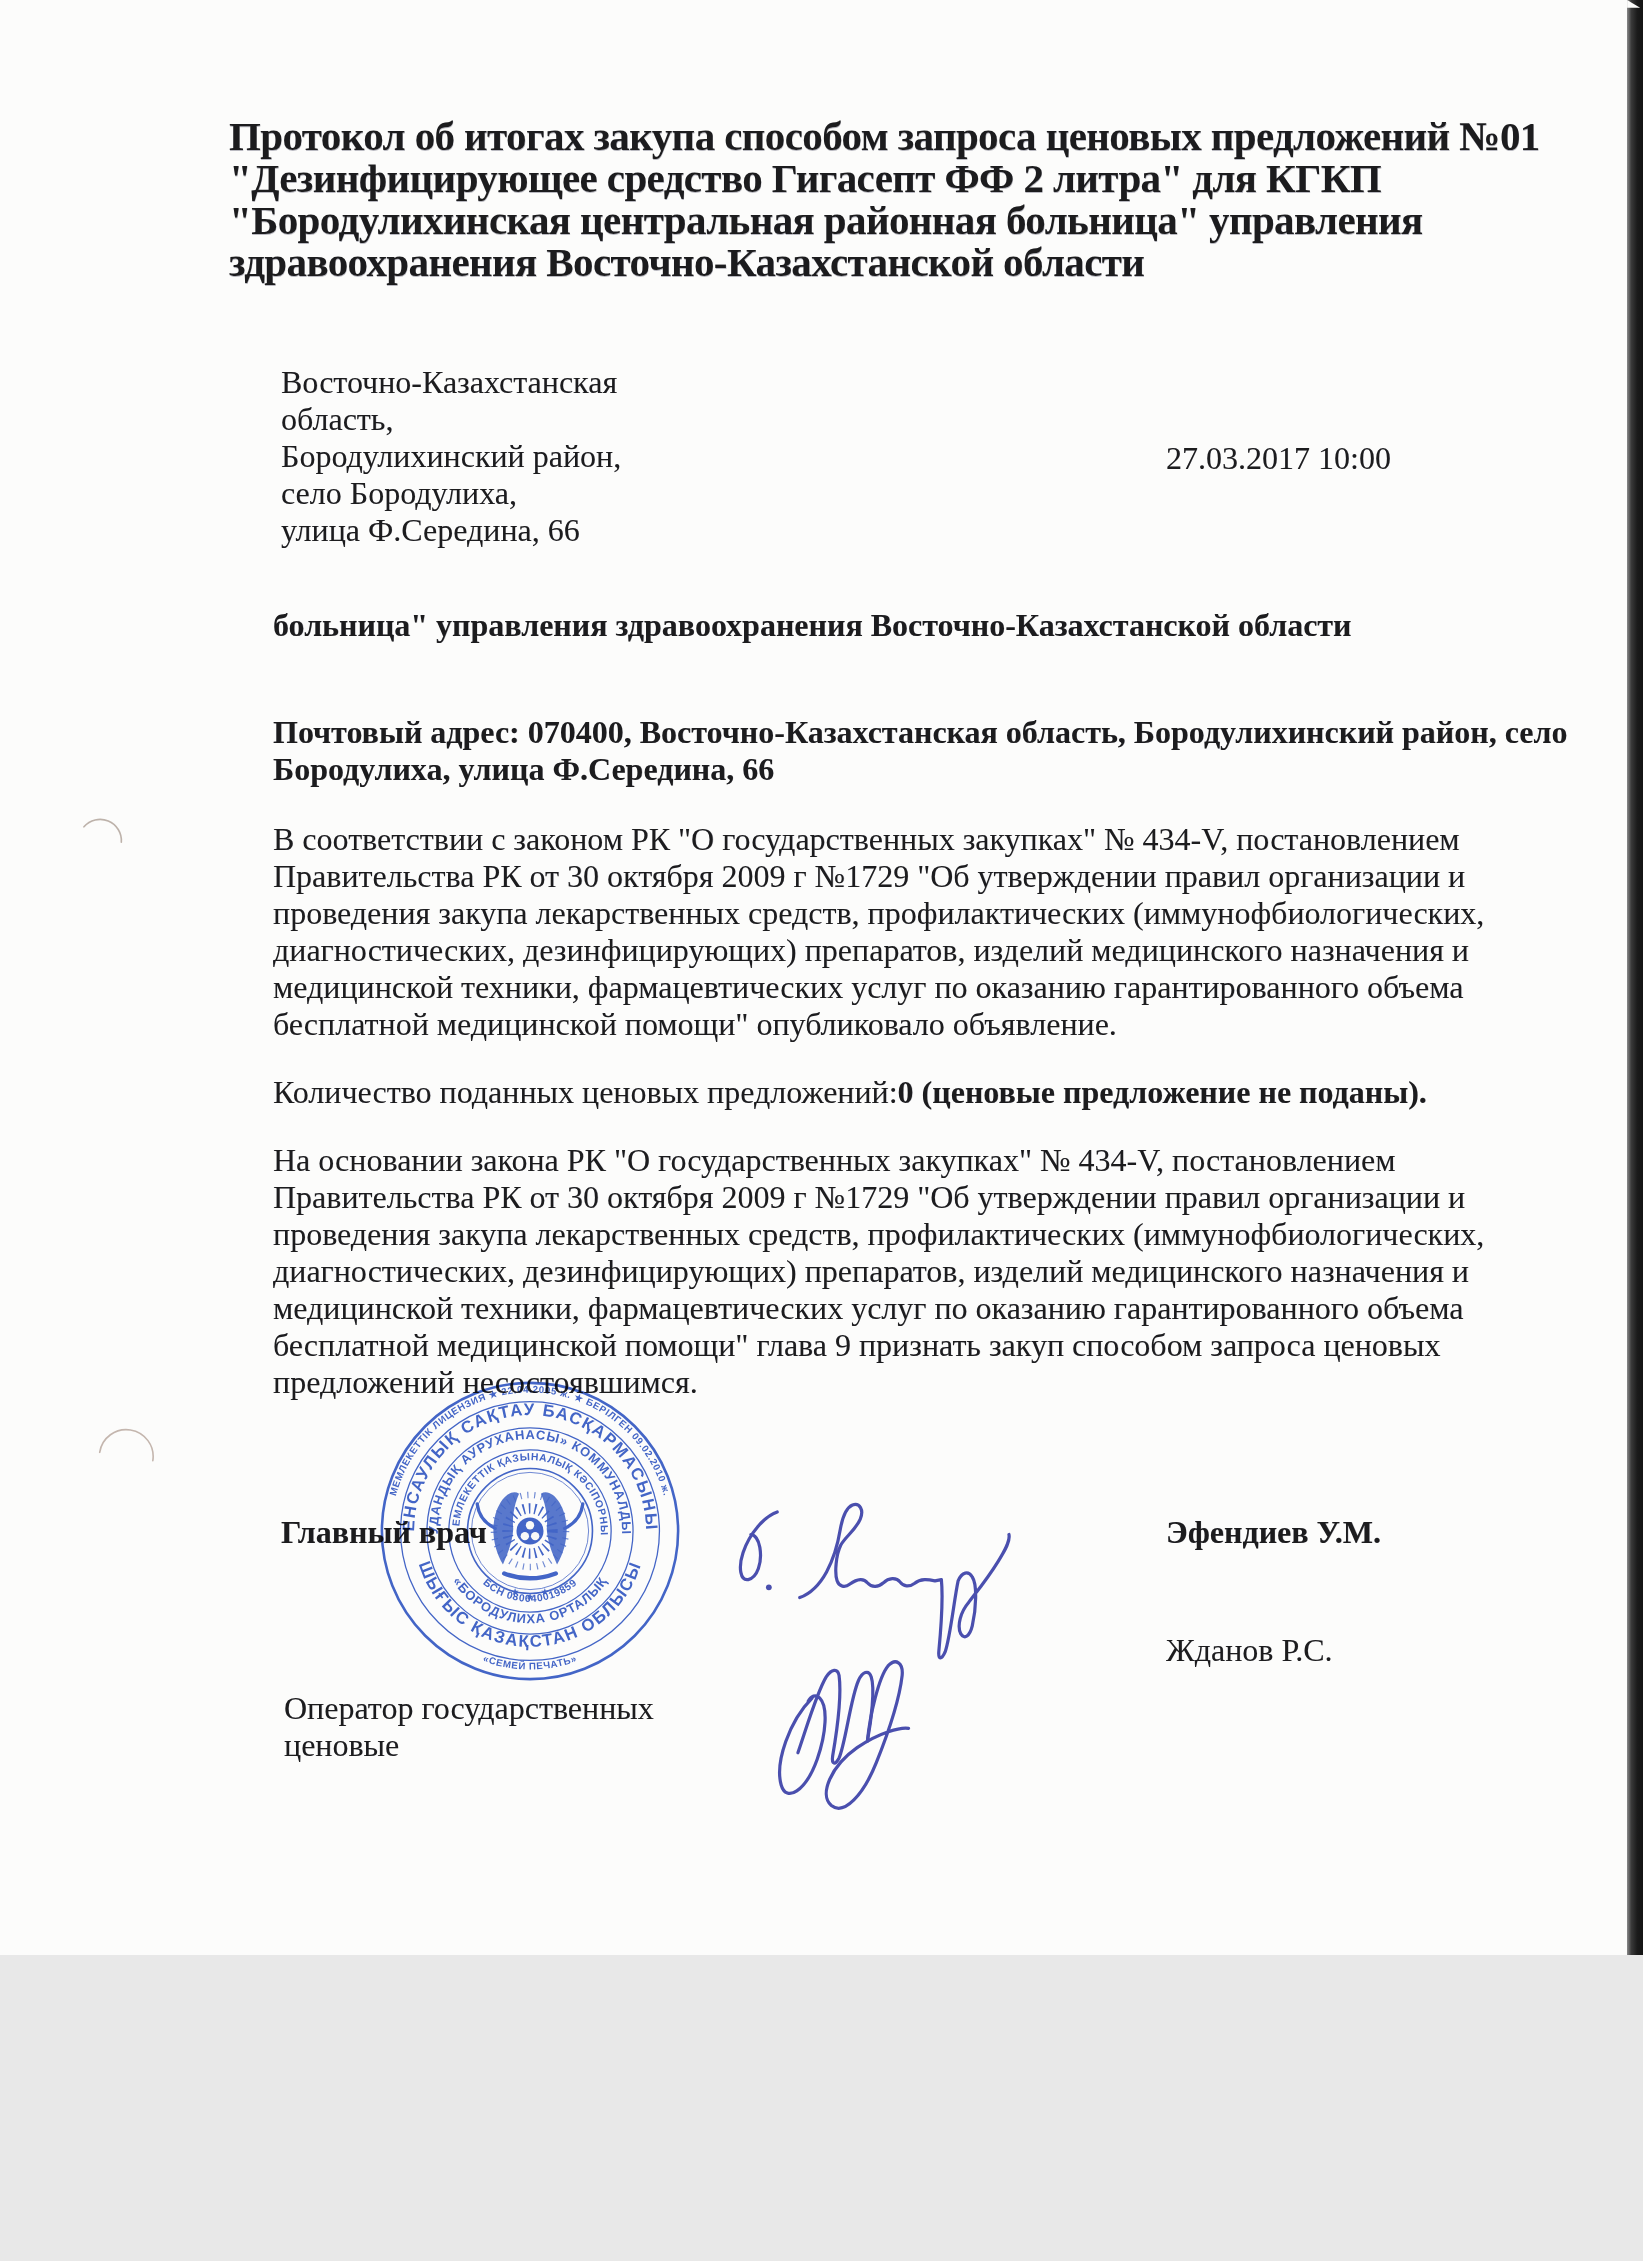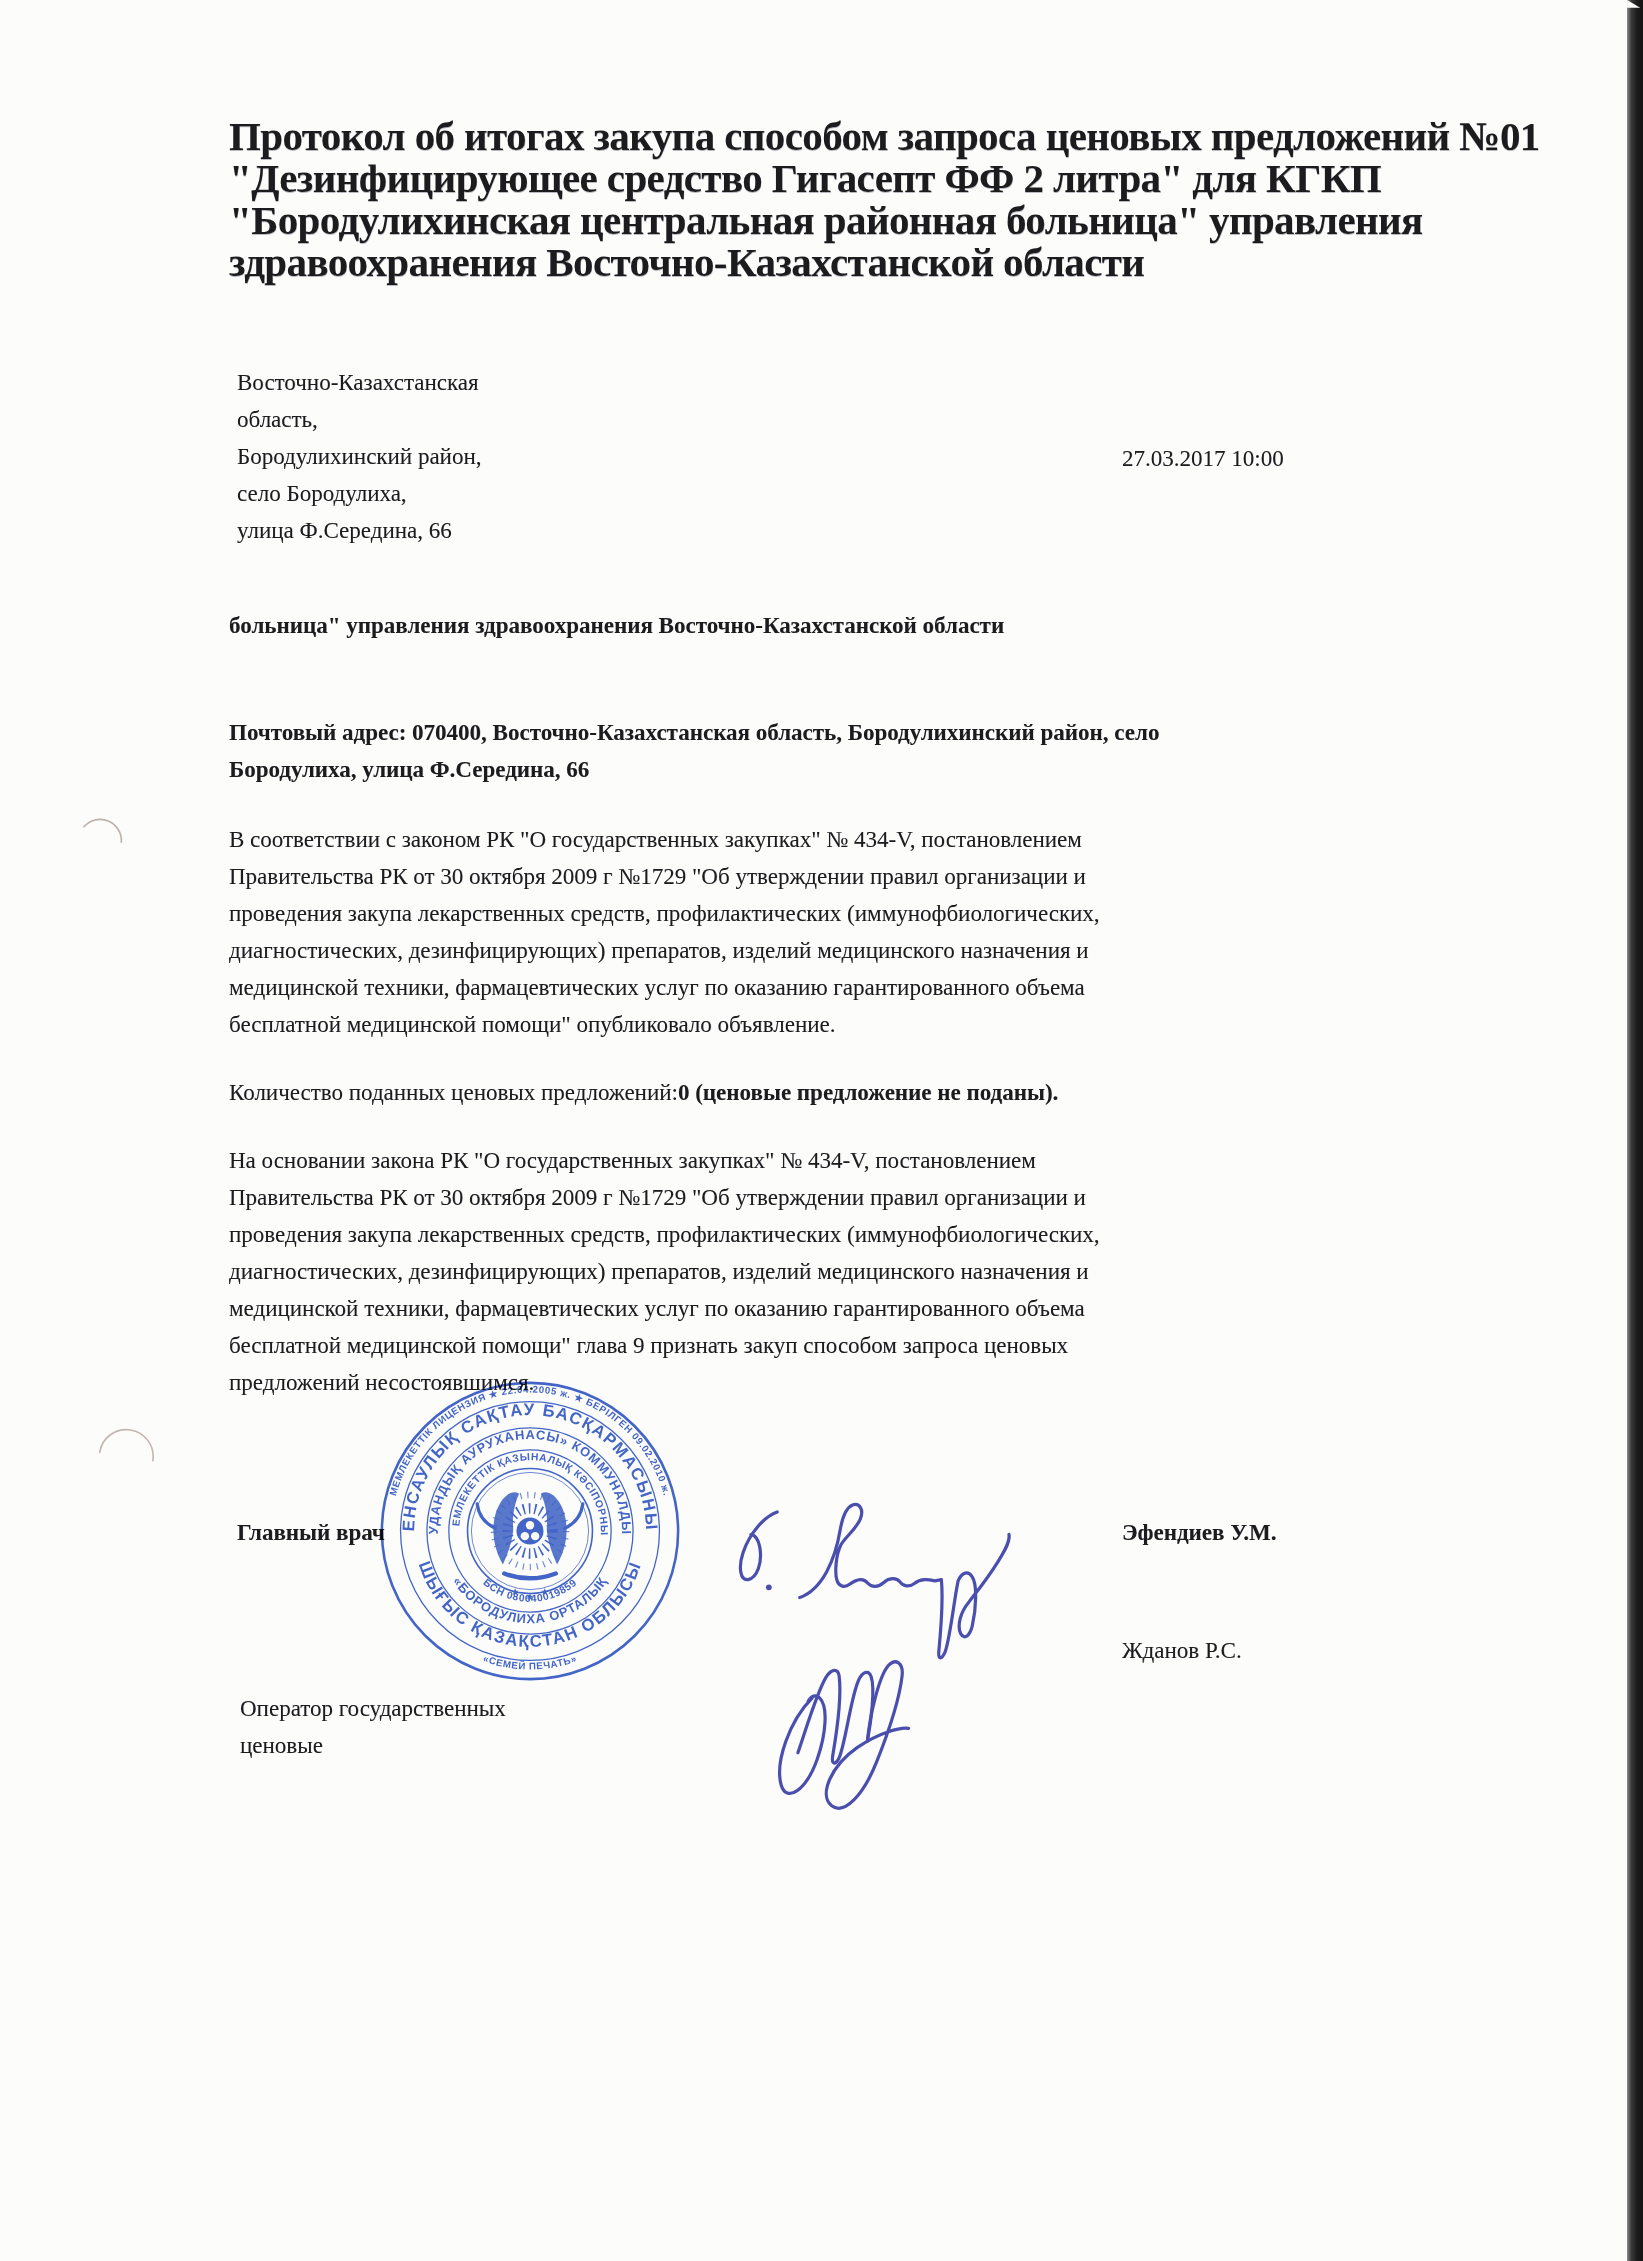--- a/index.html
+++ b/index.html
@@ -1,19 +1,19 @@
 <!DOCTYPE html>
 <html style="font-size:10.3px"><head>
 <meta charset="utf-8">
 <style>
   html,body{margin:0;padding:0;background:#e8e8e8;}
-  #page{position:relative;width:1644px;height:2261px;background:#fcfcfb;overflow:hidden;
+  #page{position:relative;width:1644px;height:1955px;background:#fcfcfb;overflow:hidden;
         font-family:"Liberation Serif",serif;color:#1c1c1e;}
   .abs{position:absolute;}
-  .doc{font-size:23px;line-height:37px;text-shadow:0.3px 0.4px 0.5px rgba(35,35,60,.28);}
+  .doc{font-size:32px;line-height:37px;text-shadow:0.3px 0.4px 0.5px rgba(35,35,60,.28);margin-left:44px;}
   .line{white-space:nowrap;}
   .b{font-weight:bold;}
   #title{font-size:41px;line-height:42px;font-weight:bold;letter-spacing:-0.6px;
          text-shadow:0.3px 0.5px 0.6px rgba(30,30,55,.3);}
   #address .line{line-height:37px;}
   
   #scan-edge{right:0;top:0;width:17px;height:2261px;
      background:linear-gradient(90deg,#8a8a8a 0%,#3a3a3a 25%,#1b1b1b 60%,#121212 100%);}
   #scan-edge-notch{right:3.9px;top:0;width:13px;height:7.7px;background:#fcfcfb;
      clip-path:polygon(0 0,100% 100%,0 100%);}

